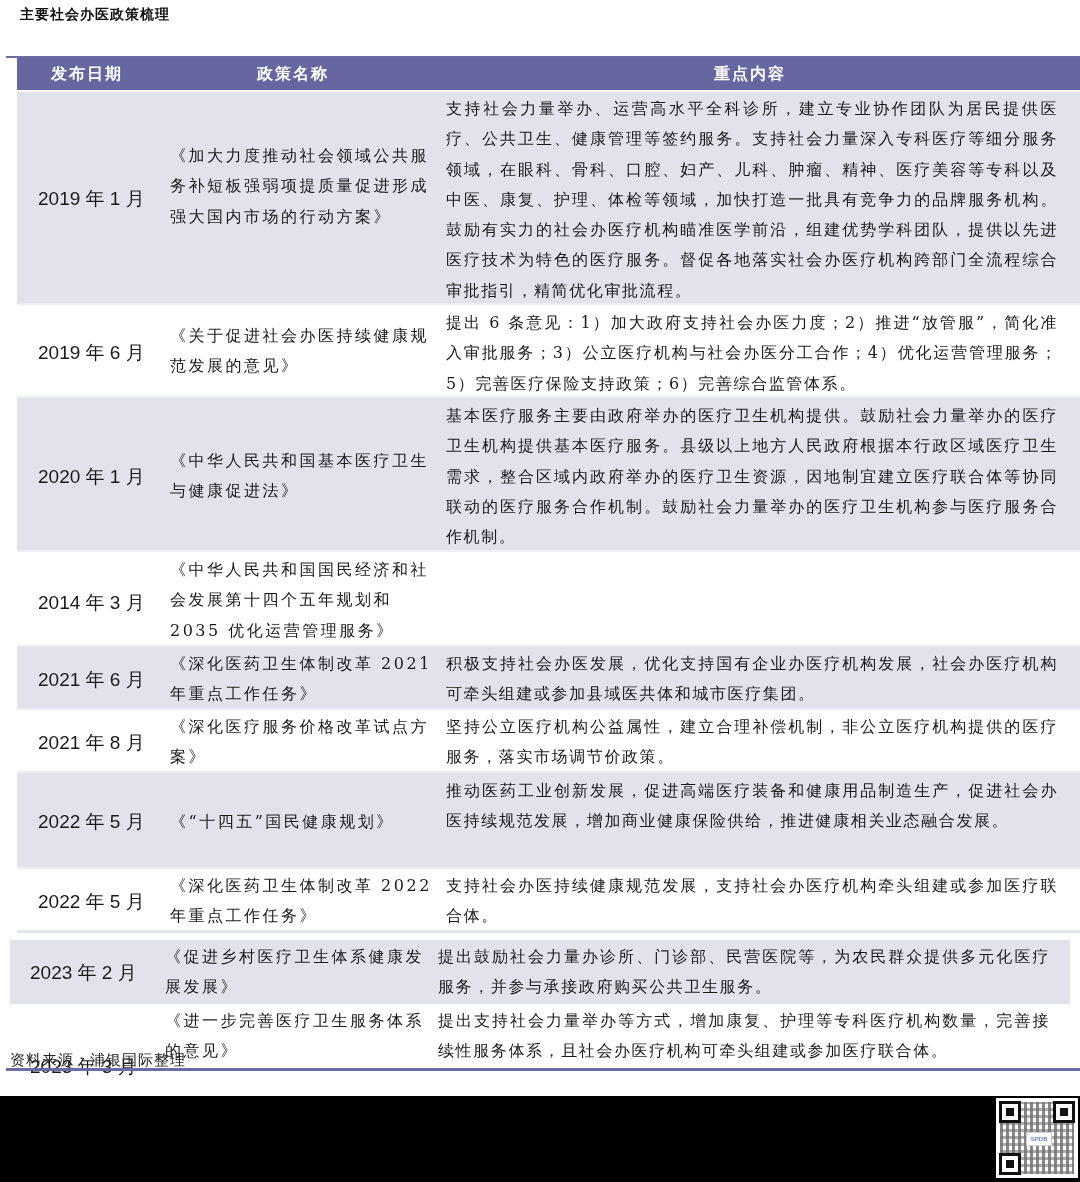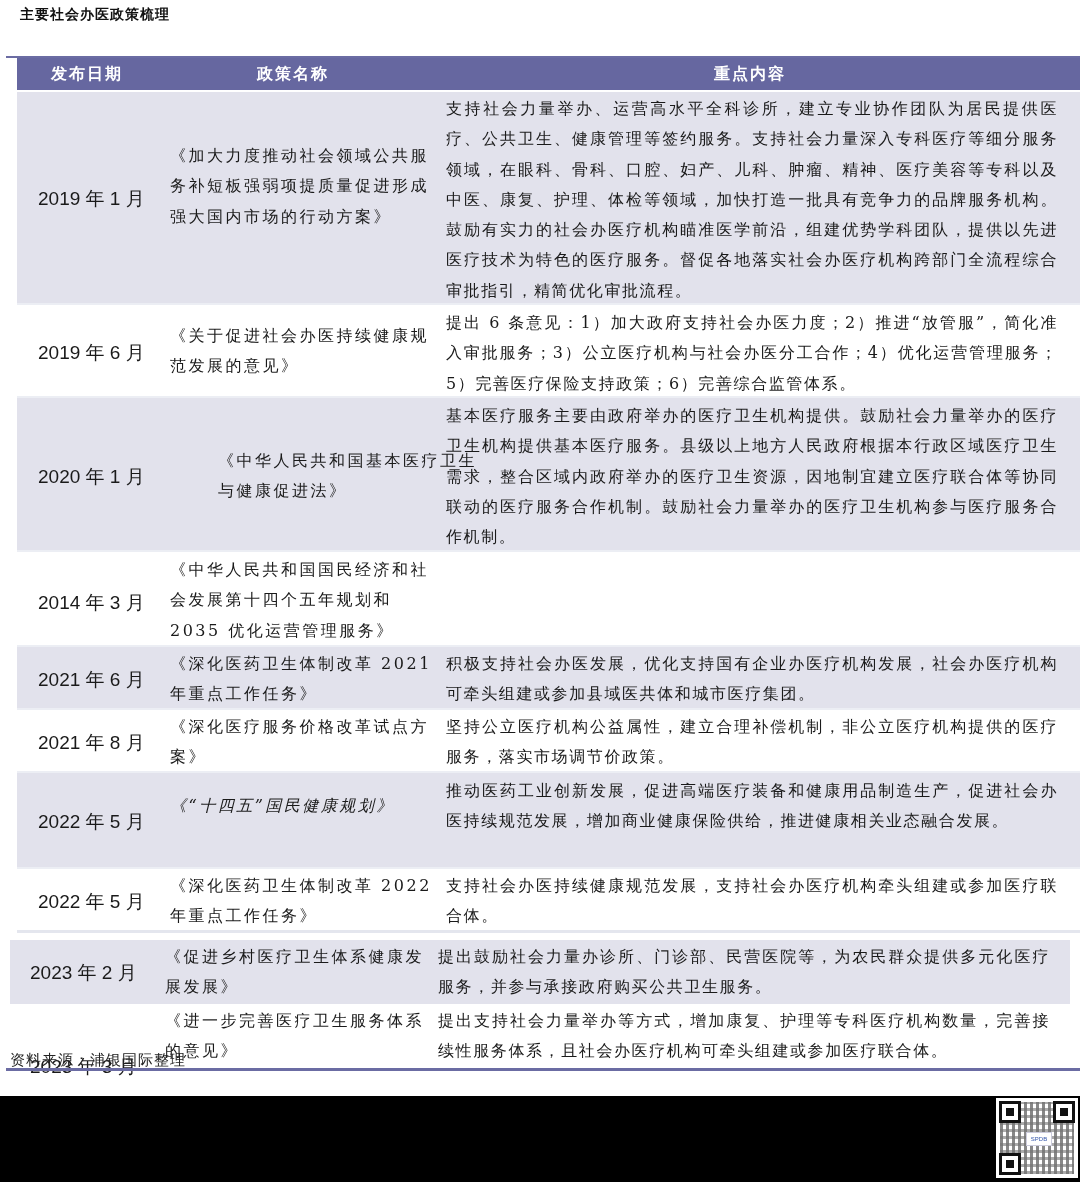--- a/index.html
+++ b/index.html
@@ -80,21 +80,21 @@
 
 <div class="row" style="top:305px;height:93px;">
   <div class="cell-date" style="top:33px;">2019 年 6 月</div>
   <div class="cell-name" style="top:16px;">《关于促进社会办医持续健康规范发展的意见》</div>
   <div class="cell-content" style="top:3px;">提出 6 条意见：1）加大政府支持社会办医力度；2）推进“放管服”，简化准入审批服务；3）公立医疗机构与社会办医分工合作；4）优化运营管理服务；5）完善医疗保险支持政策；6）完善综合监管体系。</div>
   <div class="sep"></div>
 </div>
 
 <div class="row shaded" style="top:398px;height:154px;">
   <div class="cell-date" style="top:64px;">2020 年 1 月</div>
-  <div class="cell-name" style="top:48px;margin-left:48px;">《中华人民共和国基本医疗卫生与健康促进法》</div>
+  <div class="cell-name" style="top:48px;">《中华人民共和国基本医疗卫生与健康促进法》</div>
   <div class="cell-content" style="top:3px;">基本医疗服务主要由政府举办的医疗卫生机构提供。鼓励社会力量举办的医疗卫生机构提供基本医疗服务。县级以上地方人民政府根据本行政区域医疗卫生需求，整合区域内政府举办的医疗卫生资源，因地制宜建立医疗联合体等协同联动的医疗服务合作机制。鼓励社会力量举办的医疗卫生机构参与医疗服务合作机制。</div>
   <div class="sep"></div>
 </div>
 
 <div class="row" style="top:552px;height:95px;">
   <div class="cell-date" style="top:36px;">2014 年 3 月</div>
   <div class="cell-name" style="top:3px;">《中华人民共和国国民经济和社会发展第十四个五年规划和2035 优化运营管理服务》</div>
   <div class="sep"></div>
 </div>
 
@@ -107,21 +107,21 @@
 
 <div class="row" style="top:710px;height:63px;">
   <div class="cell-date" style="top:18px;">2021 年 8 月</div>
   <div class="cell-name" style="top:2px;">《深化医疗服务价格改革试点方案》</div>
   <div class="cell-content" style="top:2px;">坚持公立医疗机构公益属性，建立合理补偿机制，非公立医疗机构提供的医疗服务，落实市场调节价政策。</div>
   <div class="sep"></div>
 </div>
 
 <div class="row shaded" style="top:773px;height:96px;">
   <div class="cell-date" style="top:34px;">2022 年 5 月</div>
-  <div class="cell-name" style="top:18px;font-style:italic;">《“十四五”国民健康规划》</div>
+  <div class="cell-name" style="top:34px;">《“十四五”国民健康规划》</div>
   <div class="cell-content" style="top:3px;">推动医药工业创新发展，促进高端医疗装备和健康用品制造生产，促进社会办医持续规范发展，增加商业健康保险供给，推进健康相关业态融合发展。</div>
   <div class="sep"></div>
 </div>
 
 <div class="row" style="top:869px;height:64px;">
   <div class="cell-date" style="top:18px;">2022 年 5 月</div>
   <div class="cell-name" style="top:2px;">《深化医药卫生体制改革 2022 年重点工作任务》</div>
   <div class="cell-content" style="top:2px;">支持社会办医持续健康规范发展，支持社会办医疗机构牵头组建或参加医疗联合体。</div>
   <div class="sep" style="height:3px;background:#e4e6ee;"></div>
 </div>

